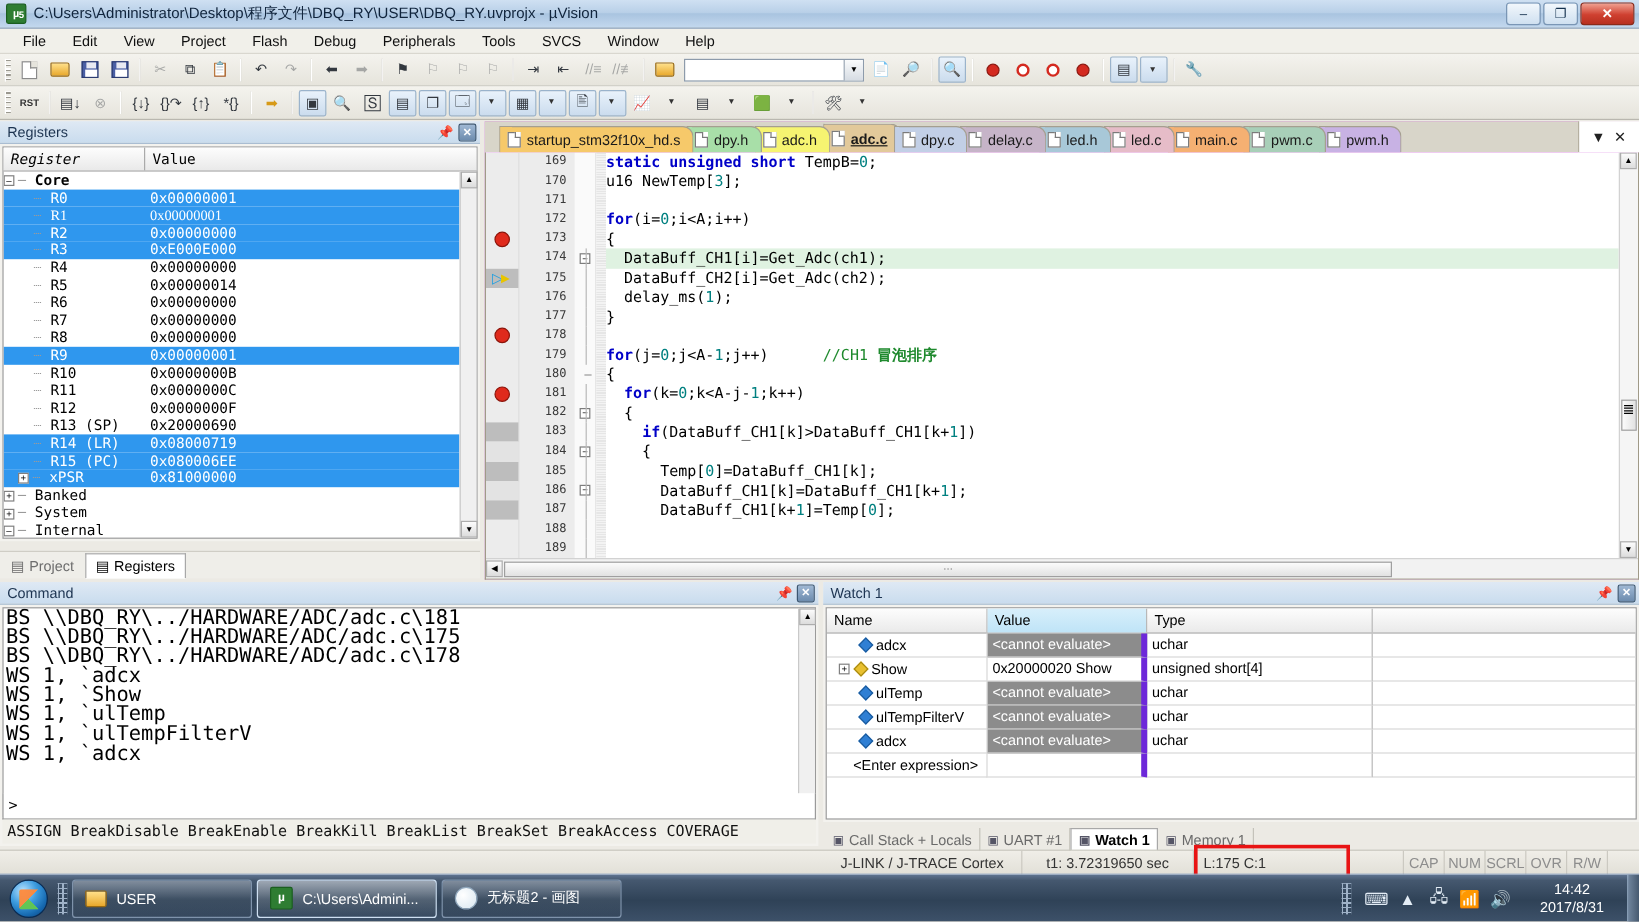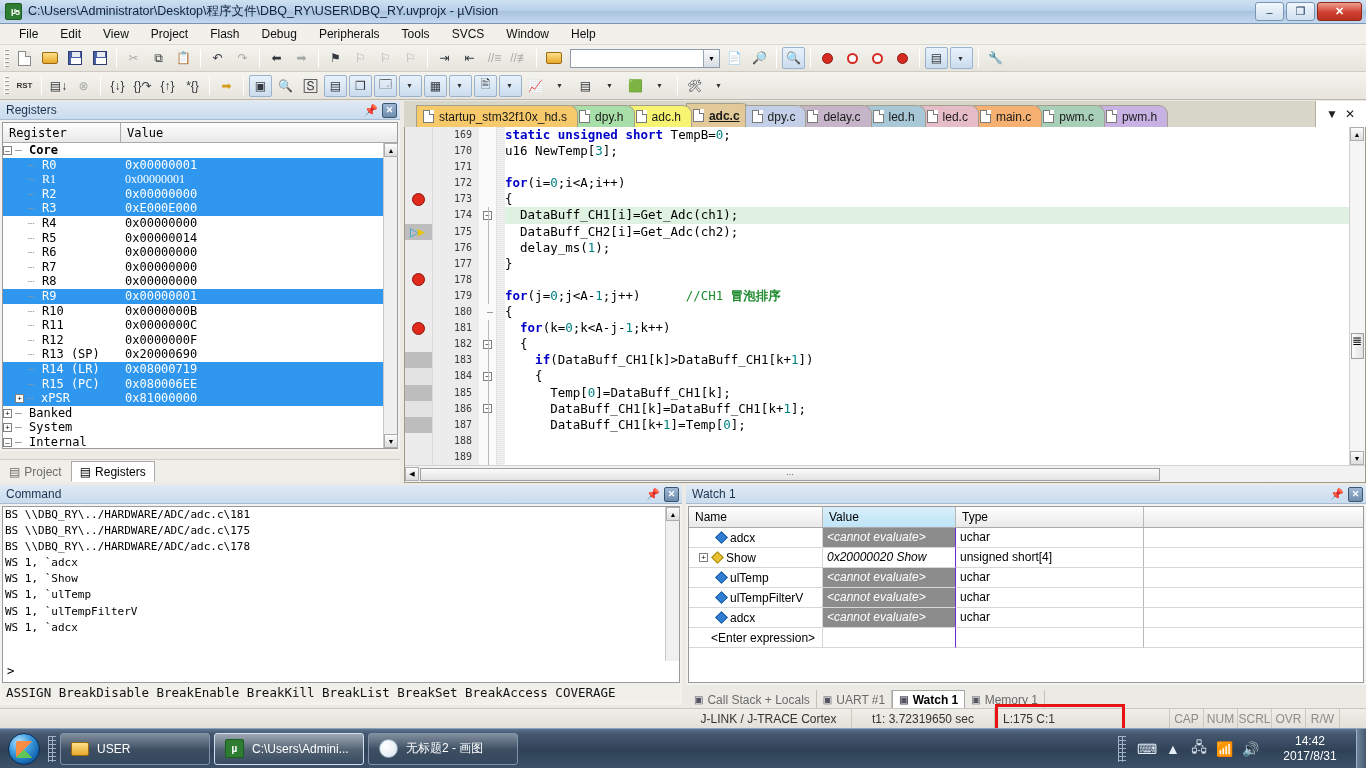--- a/index.html
+++ b/index.html
@@ -100,21 +100,21 @@
   .pin-btn, .x-btn {
     width:15px; height:15px; margin-right:3px; display:flex; align-items:center; justify-content:center;
     font-size:11px; color:#20334a;
   }
   .x-btn { background:linear-gradient(180deg,#9fb8d4,#6d8cae); border:1px solid #3c5670;
            color:#fff; font-size:9px; font-weight:bold; border-radius:2px; }
   .reg-body { position:absolute; left:2px; top:21px; right:2px; bottom:2px;
     background:#fff; border:1px solid #9a9a9a; }
   .reg-hdr { display:flex; height:20px; background:linear-gradient(180deg,#fdfdfd,#e9e9e9);
     border-bottom:1px solid #aaa; font-family:"DejaVu Sans Mono", monospace; font-size:12px; }
-  .reg-hdr .c1 { width:118px; border-right:1px solid #aaa; padding-left:6px; line-height:20px; }
+  .reg-hdr .c1 { width:118px; border-right:1px solid #aaa; padding-left:6px; line-height:20px;font-style:italic; }
   .reg-hdr .c2 { flex:1; padding-left:6px; line-height:20px; }
   .reg-rows { position:absolute; left:0; top:20px; right:14px; bottom:0; overflow:hidden;
     font-family:"DejaVu Sans Mono", monospace; font-size:12px; }
   .reg-val { position:absolute; left:122px; }
   .rr { position:relative; height:14.6px; line-height:14.6px; }
   .expander {
     display:inline-block; width:9px; height:9px; border:1px solid #808080; background:#fff;
     font-size:8px; line-height:7px; text-align:center; margin-right:3px; vertical-align:middle;
     font-family:"Liberation Sans", sans-serif; color:#000;
   }
@@ -193,21 +193,21 @@
   .hscroll { position:absolute; left:0; right:0; bottom:0; height:17px; background:#f2f2f2;
     border-top:1px solid #d2d2d2; display:flex; align-items:center; }
   .hthumb { height:13px; background:linear-gradient(180deg,#fbfbfb,#e2e2e2); border:1px solid #9f9f9f;
     display:flex; align-items:center; justify-content:center; font-size:8px; color:#555; }
 
   
   .cmdpane { position:absolute; left:0; top:485px; width:682px; height:220px; background:#f3f2ee; }
   .cmd-body { position:absolute; left:2px; top:21px; right:2px; bottom:24px;
     background:#fff; border:1px solid #9a9a9a; }
   .cmd-lines { position:absolute; left:0; top:0; right:14px; bottom:18px; overflow:hidden;
-    font-family:"DejaVu Sans Mono", monospace; font-size:11px; padding-left:2px; }
+    font-family:"DejaVu Sans Mono", monospace; font-size:17px; padding-left:2px; }
   .cmd-lines .l { height:16.1px; line-height:16.1px; white-space:pre; }
   .cmd-prompt { position:absolute; left:2px; right:2px; bottom:22px; height:22px;
     background:#fff; border:1px solid #9a9a9a; border-top:none;
     font-family:"DejaVu Sans Mono", monospace; font-size:12.5px; line-height:20px; padding-left:4px; }
   .cmd-status { position:absolute; left:2px; right:2px; bottom:2px; height:20px;
     background:#f0efe9; font-family:"DejaVu Sans Mono", monospace; font-size:12.5px;
     line-height:20px; padding-left:4px; color:#111; }
   .cmd-hscroll { position:absolute; left:0; right:14px; bottom:0; height:17px; background:#f2f2f2;
     border-top:1px solid #d2d2d2; display:flex; align-items:center; }
   .cmd-vscroll { position:absolute; right:0; top:0; width:14px; bottom:0; background:#f0f0f0;
@@ -220,22 +220,22 @@
   .wt-hdr { display:flex; height:21px; background:linear-gradient(180deg,#fdfdfd,#eaeaea);
     border-bottom:1px solid #aaa; font-size:12px; }
   .wt-hdr div { line-height:21px; padding-left:6px; border-right:1px solid #b8b8b8; }
   .wt-hdr .h-name { width:134px; }
   .wt-hdr .h-value { width:133px; background:linear-gradient(180deg,#d8effb,#bfe4f7); }
   .wt-hdr .h-type { width:188px; }
   .wt-hdr .h-rest { flex:1; border-right:none; }
   .wt-row { display:flex; height:20px; font-size:12px; }
   .wt-row .c-name { width:134px; border-right:1px solid #d7d7d7; border-bottom:1px solid #d7d7d7;
     display:flex; align-items:center; padding-left:2px; }
-  .wt-row .c-val { width:133px; border-right:1px solid #6d28d9; border-bottom:1px solid #d7d7d7;
-    padding-left:4px; line-height:19px;font-style:italic; }
+  .wt-row .c-val { width:133px; border-right:5px solid #6d28d9; border-bottom:1px solid #d7d7d7;
+    padding-left:4px; line-height:19px; }
   .wt-row .c-val.gray { background:#8c8c8c; color:#fff; }
   .wt-row .c-type { width:188px; border-right:1px solid #b8b8b8; border-bottom:1px solid #d7d7d7;
     padding-left:4px; line-height:19px; }
   .wt-row .c-rest { flex:1; border-bottom:1px solid #d7d7d7; }
   .wdiam { width:9px; height:9px; background:#2f7fd4; transform:rotate(45deg);
     margin:0 4px 0 26px; flex:none; border:1px solid #1b5b9e; }
   .wdiam.arr { background:#e8c030; border-color:#a88a10; margin-left:6px; }
 
   
   .btmtabs { position:absolute; left:686px; top:688px; width:680px; height:21px;

